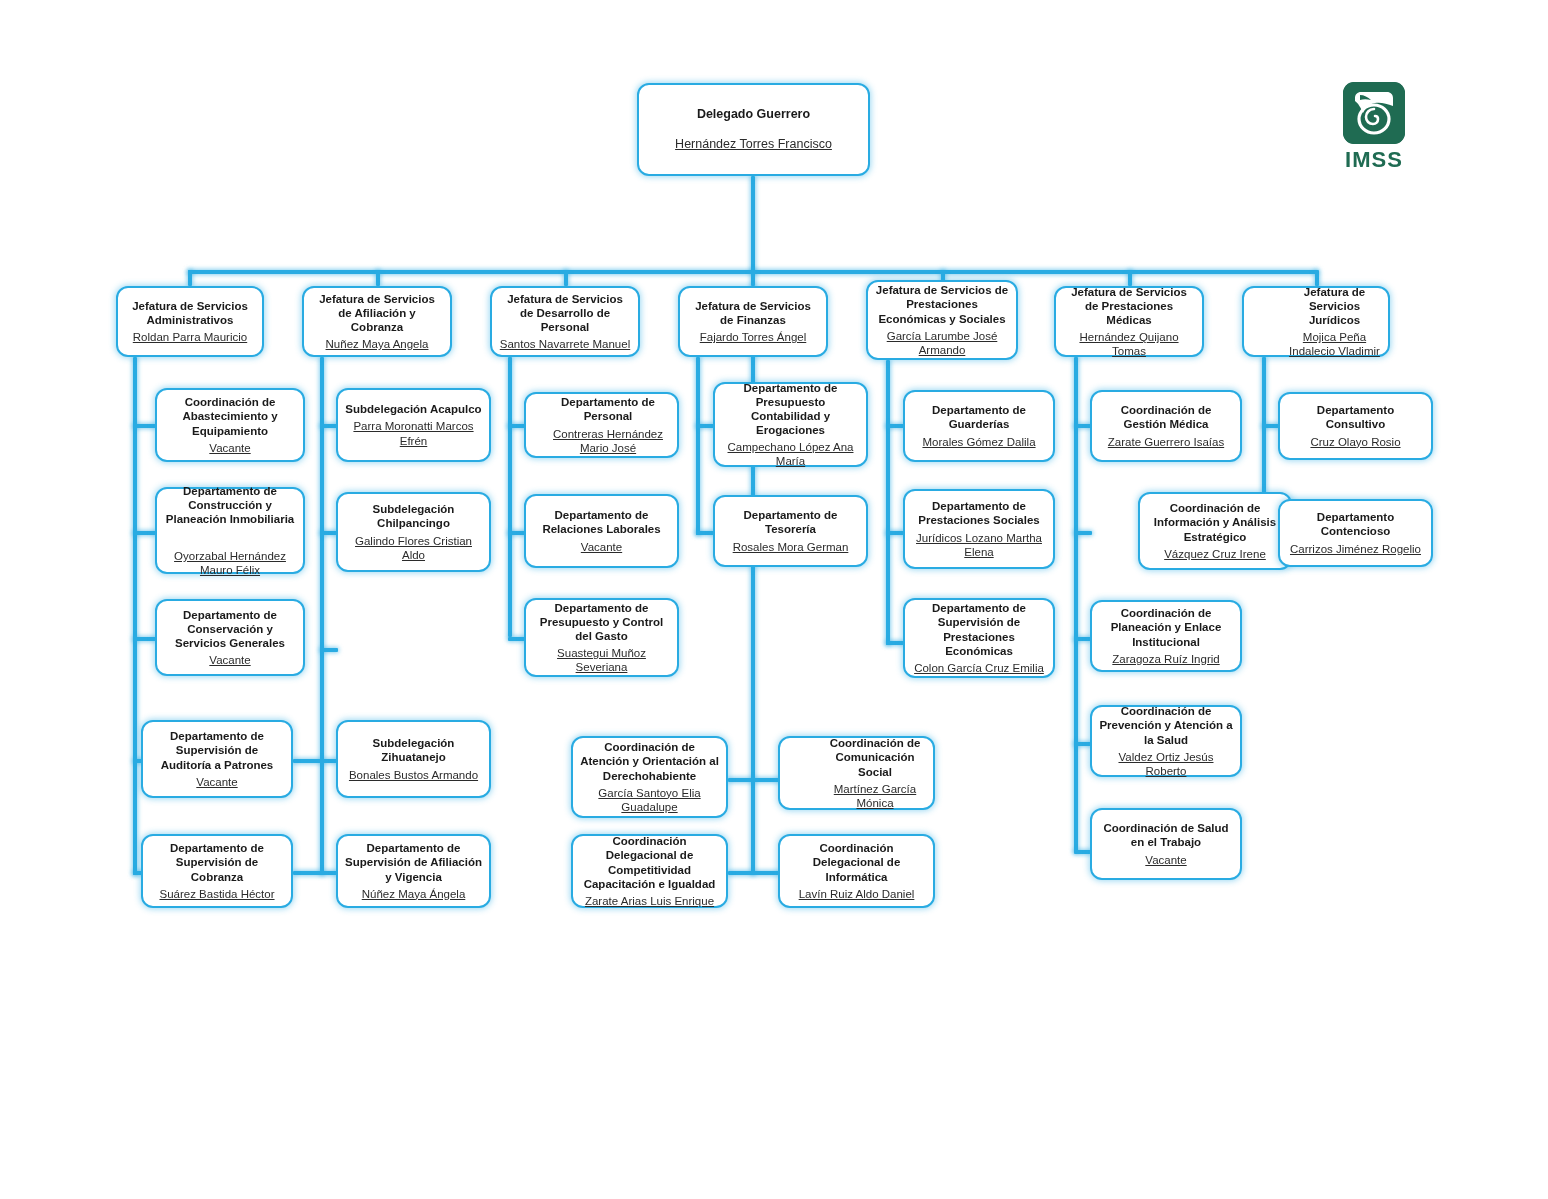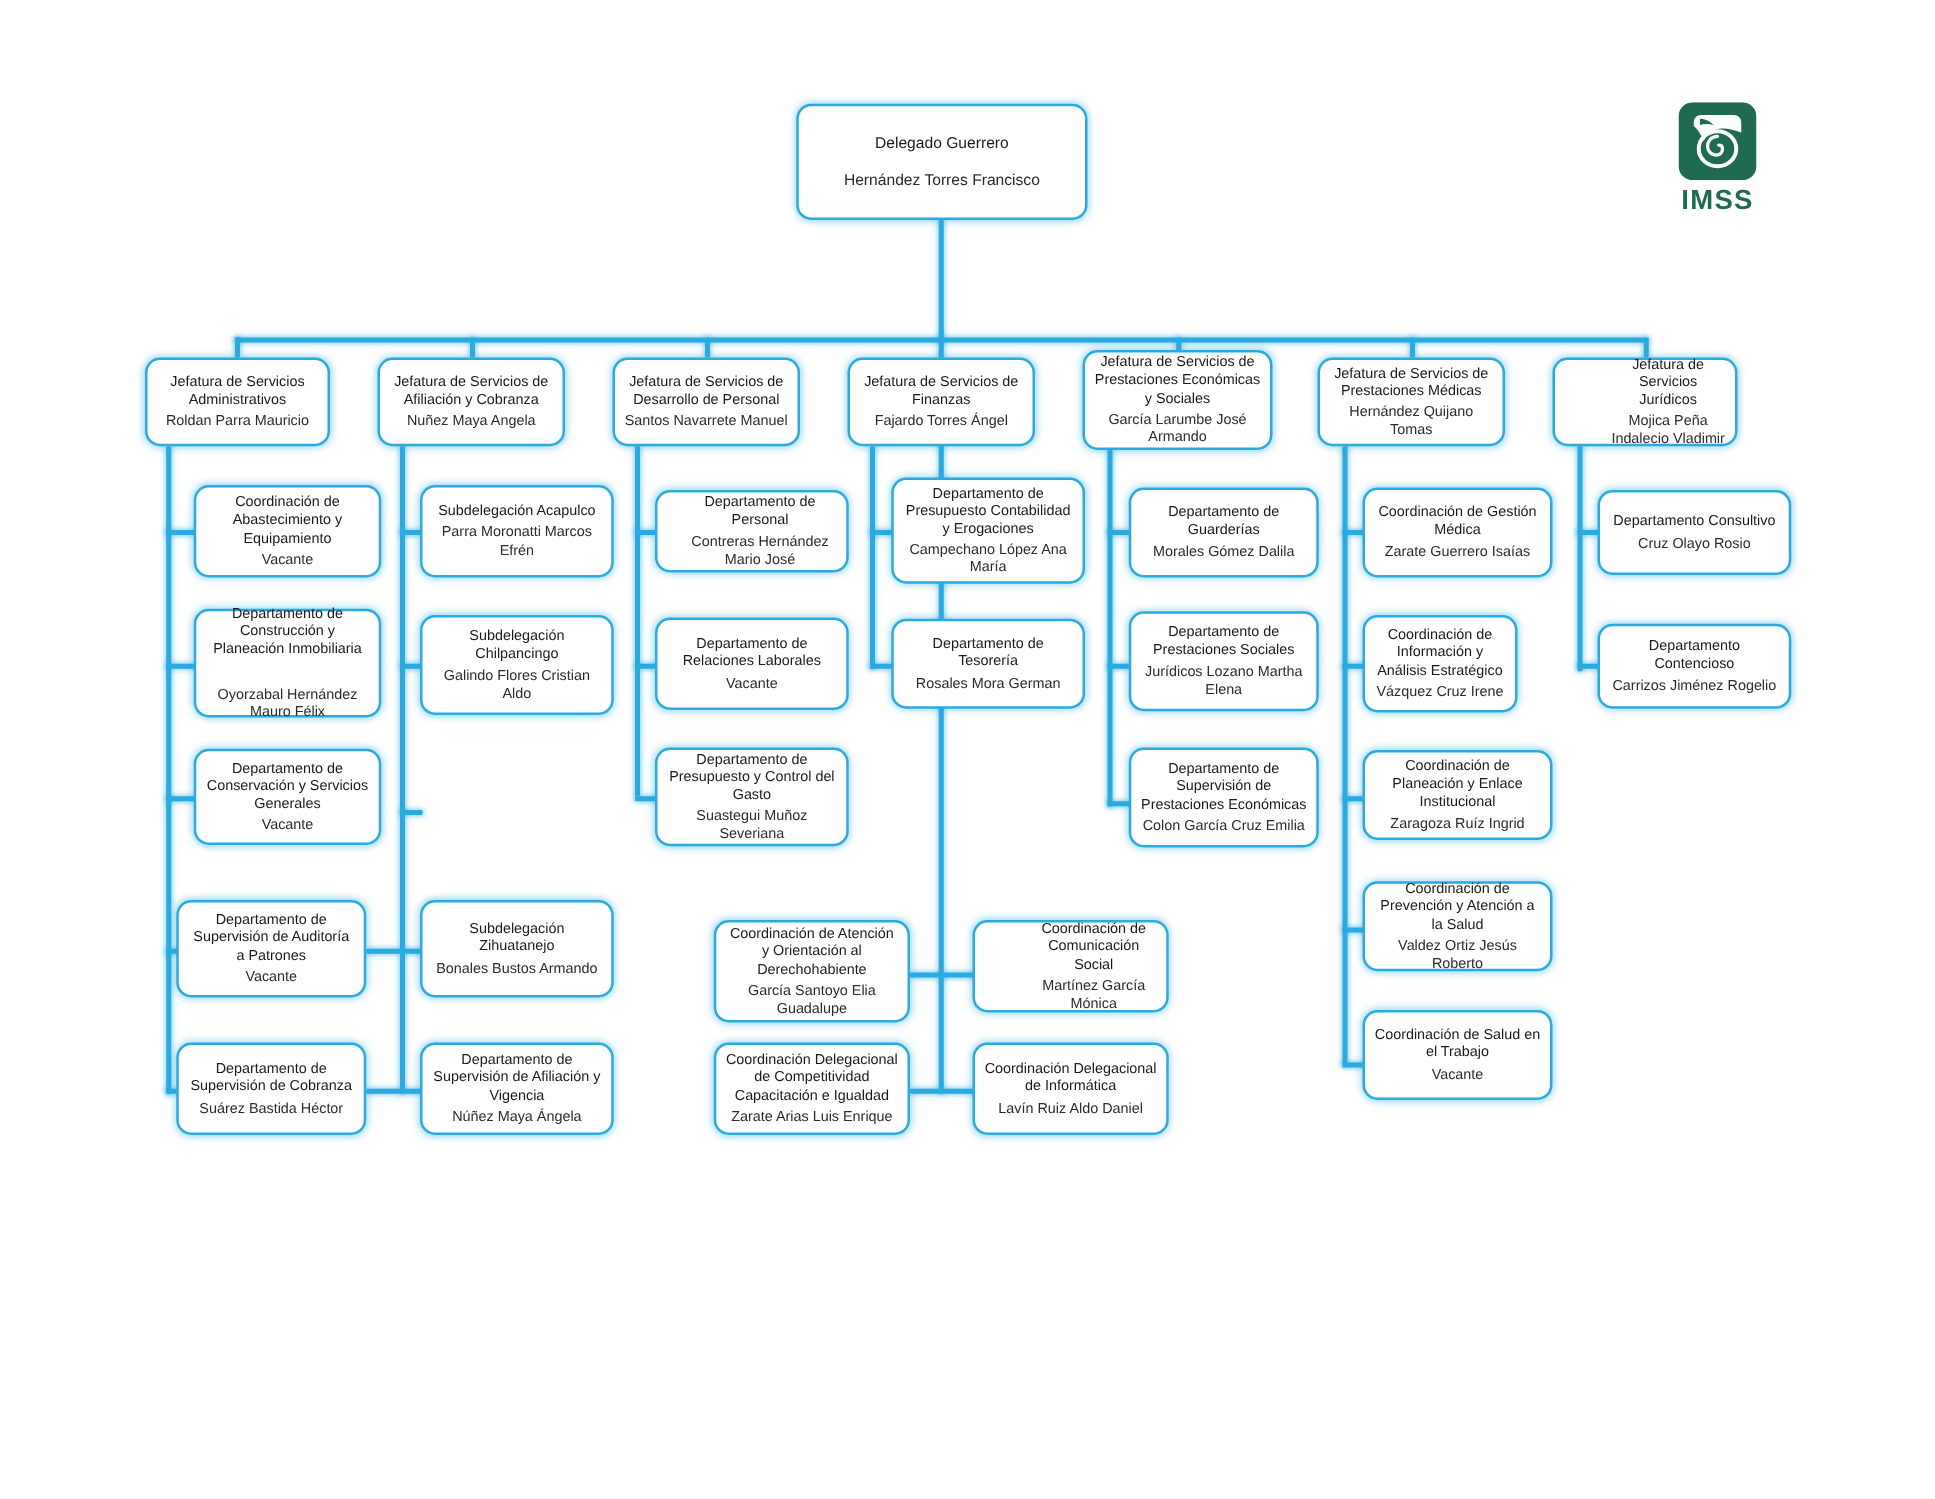--- a/index.html
+++ b/index.html
@@ -35,29 +35,30 @@
     box-shadow:0 0 6px 1px rgba(41,171,226,.45);
     display:flex;
     flex-direction:column;
     align-items:center;
     justify-content:center;
     text-align:center;
     padding:4px 7px;
     z-index:3;
   }
   .node .t{
-    font-weight:400;
+    font-weight:700;
     color:#1a1a1a;
     line-height:1.22;
   }
   .node .p{
     font-weight:400;
     color:#2b2b2b;
     line-height:1.22;
     margin-top:3px;
+    text-decoration:underline;
   }
   .root .t{font-size:12.5px;}
   .root .p{font-size:12.5px;margin-top:14px;}
 
   .lvl1 .t{font-size:11.5px;}
   .lvl1 .p{font-size:11.5px;}
 
   .lvl2 .t{font-size:11.5px;}
   .lvl2 .p{font-size:11.5px;}
 
@@ -274,21 +275,21 @@
   <div class="ln h" style="left:1074px;top:531px;width:18px;"></div>
   <div class="ln h" style="left:1074px;top:637px;width:18px;"></div>
   <div class="ln h" style="left:1074px;top:742px;width:18px;"></div>
   <div class="ln h" style="left:1074px;top:850px;width:18px;"></div>
 
   <div class="node lvl2" style="left:1090px;top:390px;width:152px;height:72px;">
     <div class="t">Coordinación de Gestión Médica</div>
     <div class="p">Zarate Guerrero Isaías</div>
   </div>
 
-  <div class="node lvl2" style="left:1090px;top:492px;width:124px;height:78px;">
+  <div class="node lvl2" style="left:1138px;top:492px;width:154px;height:78px;">
     <div class="t">Coordinación de Información y Análisis Estratégico</div>
     <div class="p">Vázquez Cruz Irene</div>
   </div>
 
   <div class="node lvl2" style="left:1090px;top:600px;width:152px;height:72px;">
     <div class="t">Coordinación de Planeación y Enlace Institucional</div>
     <div class="p">Zaragoza Ruíz Ingrid</div>
   </div>
 
   <div class="node lvl2" style="left:1090px;top:705px;width:152px;height:72px;">

